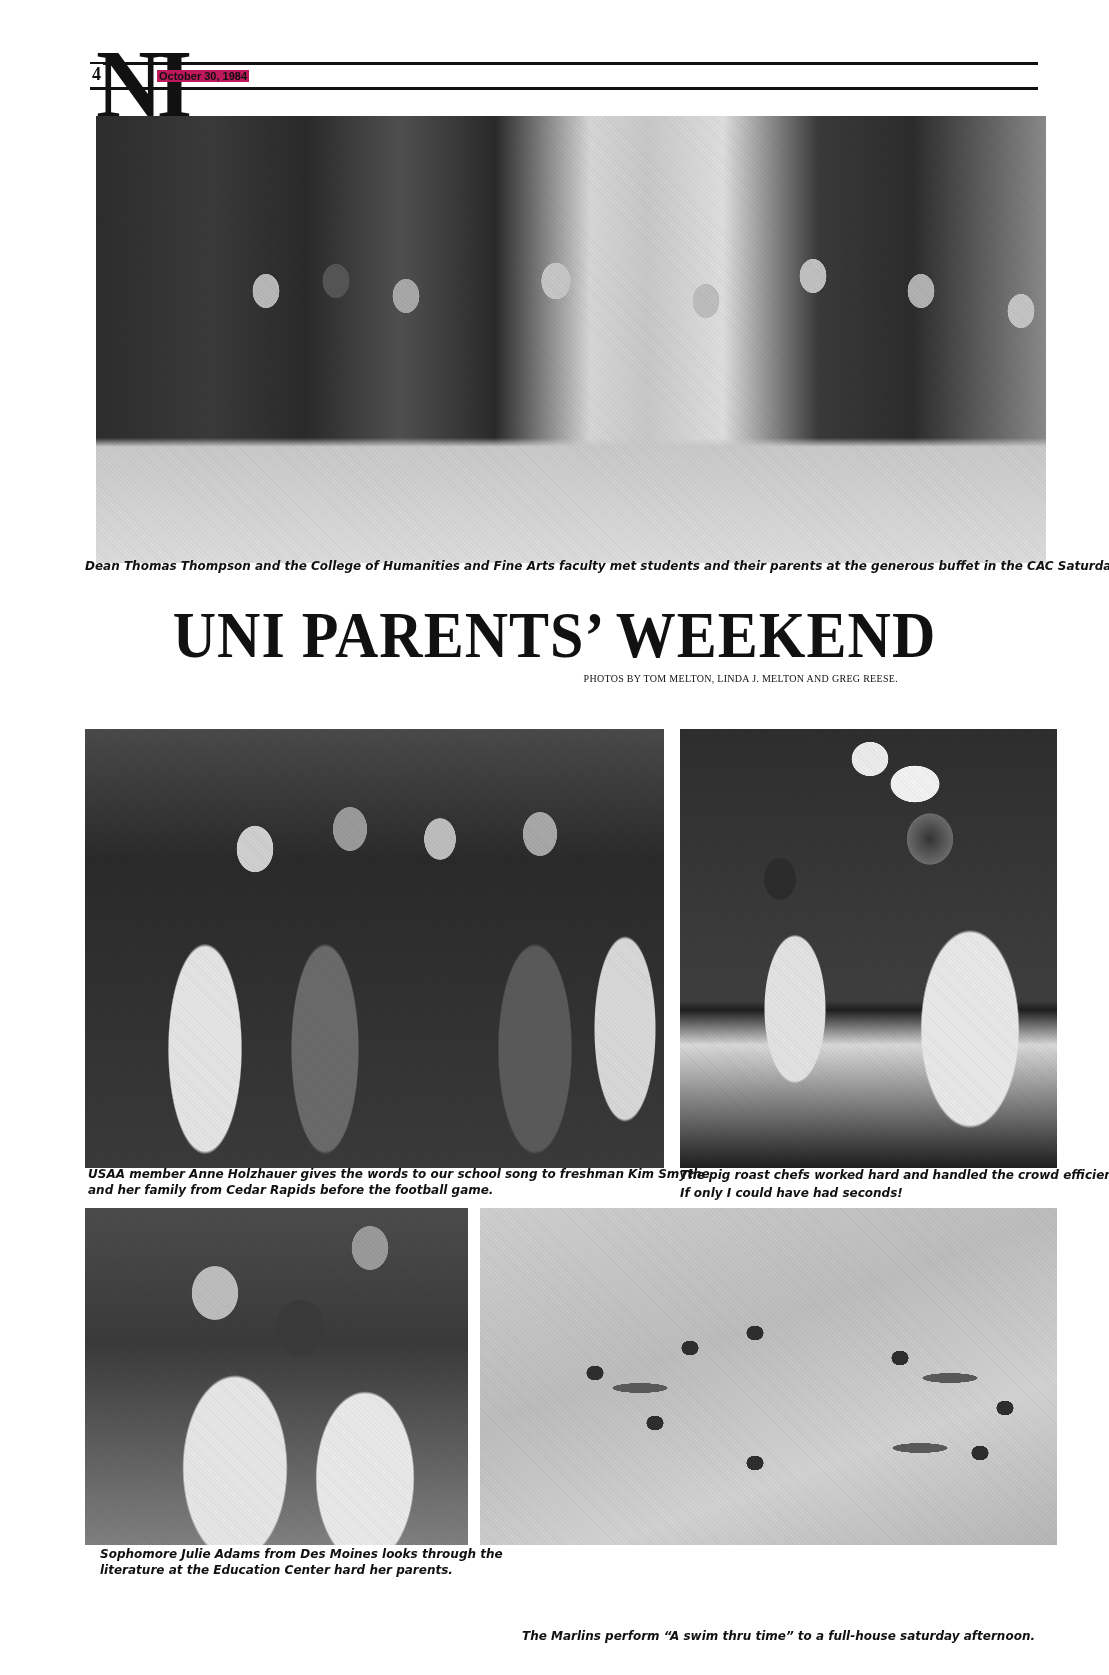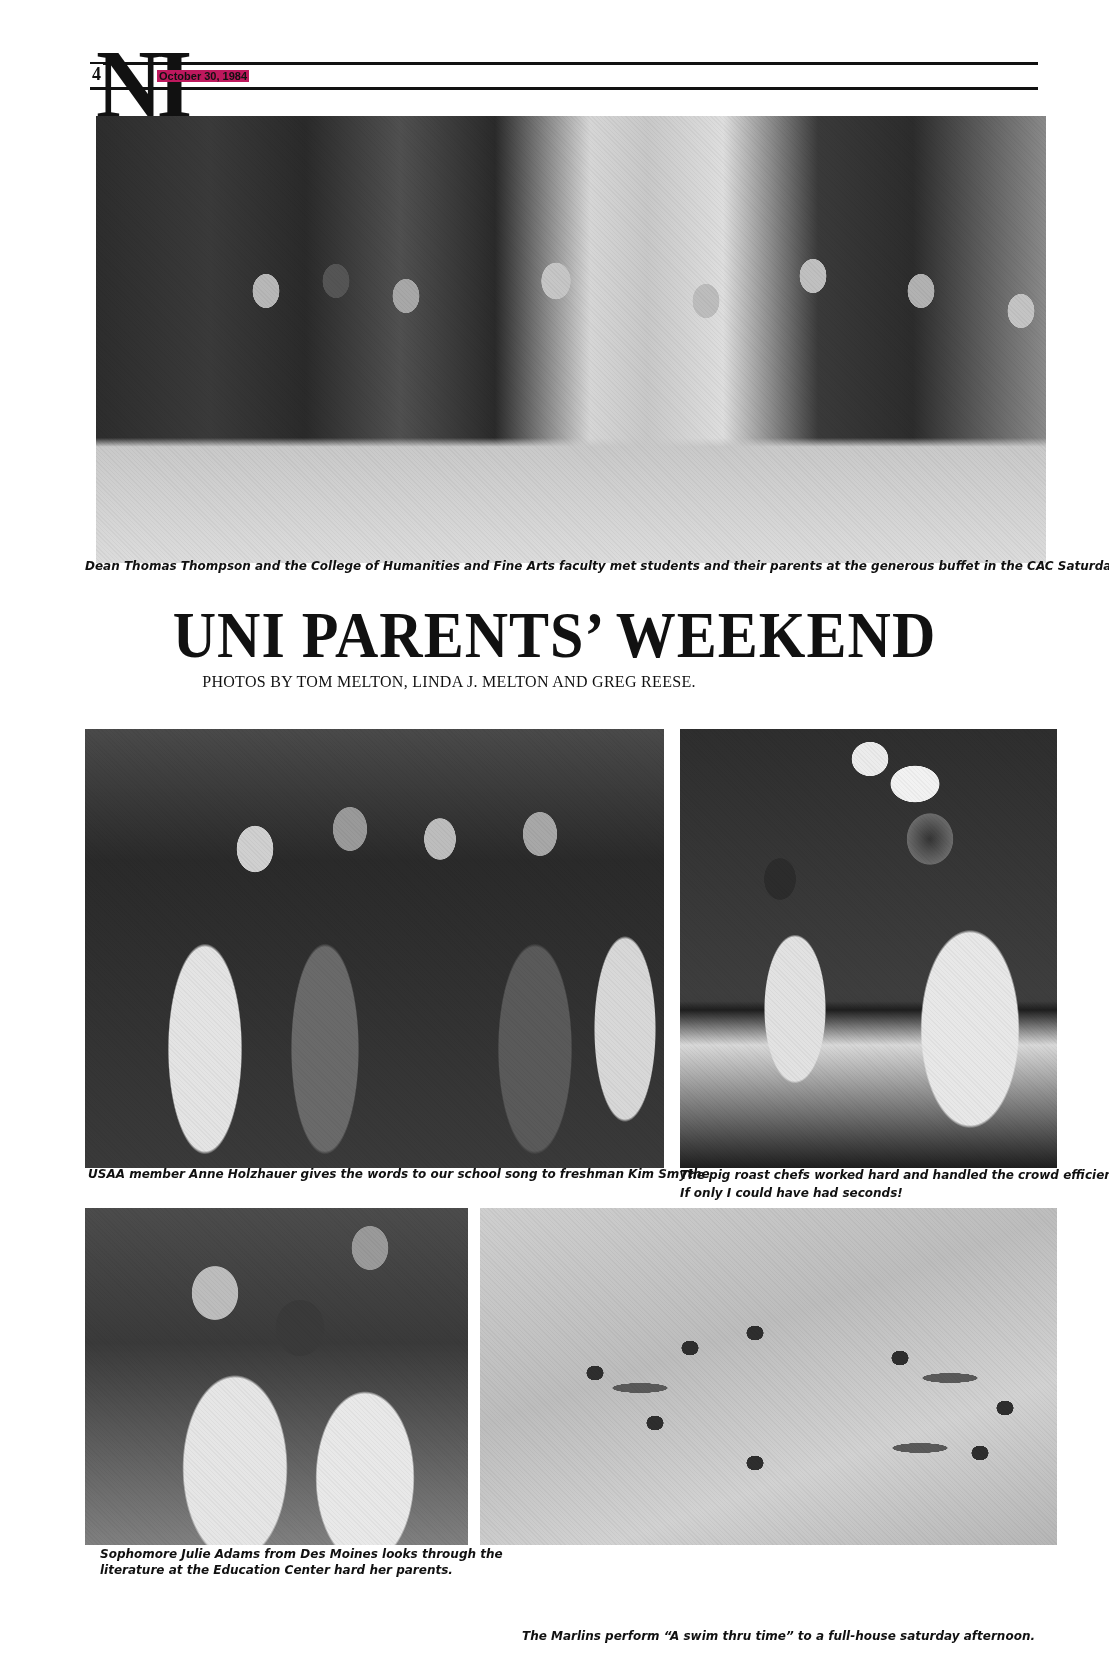--- a/index.html
+++ b/index.html
@@ -61,21 +61,21 @@
       radial-gradient(ellipse 14px 12px at 175px 215px,#2e2e2e 60%,transparent 62%),
       radial-gradient(ellipse 14px 12px at 275px 255px,#2e2e2e 60%,transparent 62%),
       radial-gradient(ellipse 14px 12px at 500px 245px,#2e2e2e 60%,transparent 62%),
       radial-gradient(ellipse 45px 8px at 160px 180px,#5a5a5a 60%,transparent 62%),
       radial-gradient(ellipse 45px 8px at 470px 170px,#5a5a5a 60%,transparent 62%),
       radial-gradient(ellipse 45px 8px at 440px 240px,#5a5a5a 60%,transparent 62%),
       linear-gradient(160deg,#cfcfcf 0,#bdbdbd 40%,#d2d2d2 70%,#b6b6b6 100%);}
   .photo .grain{position:absolute;inset:0;background:repeating-linear-gradient(45deg,rgba(0,0,0,0.04) 0 1px,transparent 1px 3px);}
   .caption{position:absolute;font-family:"DejaVu Sans",sans-serif;font-style:italic;font-weight:bold;font-size:12px;line-height:16px;color:#111;white-space:nowrap;}
   .headline{position:absolute;left:0;width:1109px;top:600px;text-align:center;font-family:"Liberation Serif",serif;font-weight:bold;font-size:60px;line-height:70px;letter-spacing:1px;transform:scaleY(1.08);}
-  .credits{position:absolute;left:0;width:898px;top:673px;text-align:center;font-family:"Liberation Serif",serif;font-size:16px;letter-spacing:0.3px;}
+  .credits{position:absolute;left:0;width:898px;top:673px;text-align:right;font-family:"Liberation Serif",serif;font-size:10px;letter-spacing:0.3px;}
 </style>
 </head>
 <body>
 
 <div class="rule" style="left:90px;top:62px;width:948px;"></div>
 <div class="rule" style="left:90px;top:87px;width:948px;"></div>
 <div class="masthead-logo">NI</div>
 <div class="page-num">4</div>
 <div class="pub-date">October 30, 1984</div>
 
@@ -85,20 +85,21 @@
 <div class="caption" style="left:85px;top:558px;">Dean Thomas Thompson and the College of Humanities and Fine Arts faculty met students and their parents at the generous buffet in the CAC Saturday afternoon.</div>
 
 <div class="headline">UNI PARENTS’ WEEKEND</div>
 <div class="credits">PHOTOS BY TOM MELTON, LINDA J. MELTON AND GREG REESE.</div>
 
 <div class="photo photo-mid-left" title="Group of people in coats talking and laughing">
     <div class="grain"></div>
   </div>
 <div class="caption" style="left:88px;top:1166px;">
   <div>USAA member Anne Holzhauer gives the words to our school song to freshman Kim Smythe</div>
+  <div>and her family from Cedar Rapids before the football game.</div>
 </div>
 
 <div class="photo photo-mid-right" title="Chefs in white hats serving food from trays">
     <div class="grain"></div>
   </div>
 <div class="caption" style="left:680px;top:1166px;line-height:18px;">
   <div>The pig roast chefs worked hard and handled the crowd efficiently.</div>
   <div>If only I could have had seconds!</div>
 </div>
 

